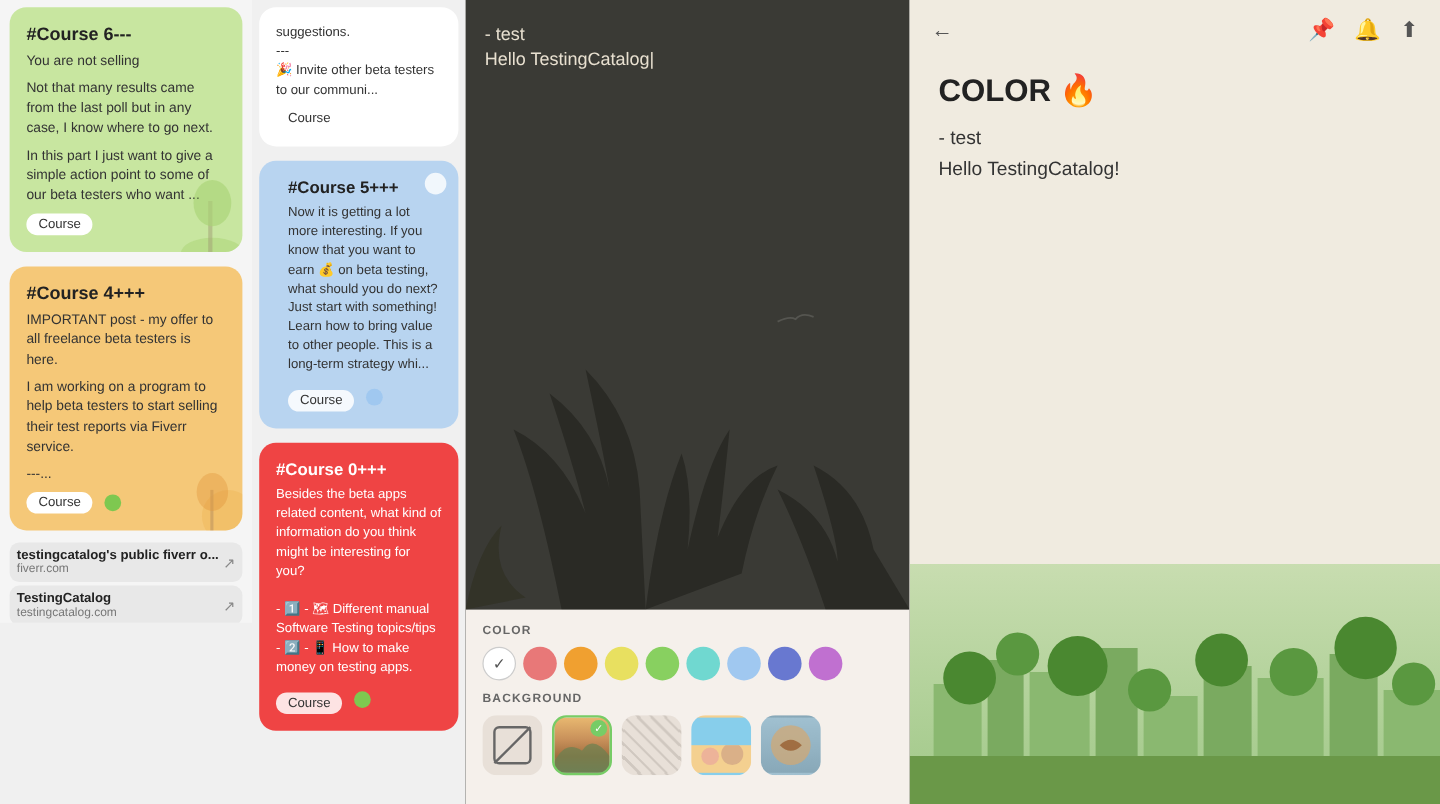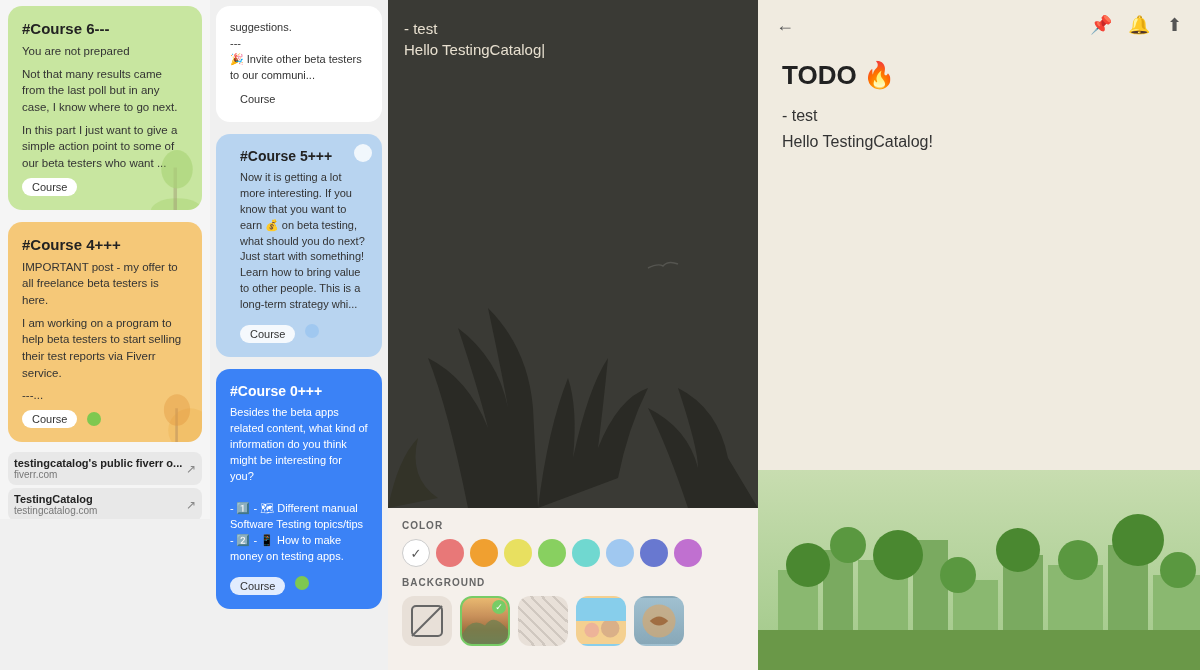--- a/index.html
+++ b/index.html
@@ -116,21 +116,21 @@
     .mid-card {
       border-radius: 14px;
       padding: 14px;
       margin: 6px 6px;
       position: relative;
       overflow: hidden;
       flex-shrink: 0;
     }
     .mid-card-white { background: #fff; }
     .mid-card-blue { background: #b8d4f0; padding-left: 24px; }
-    .mid-card-red { background: #3b82f6; }
+    .mid-card-red { background: #ef4444; }
 
     .mid-card-title {
       font-size: 14px;
       font-weight: 700;
       color: #222;
       margin-bottom: 6px;
     }
     .mid-card-text {
       font-size: 11px;
       color: #333;
@@ -312,21 +312,21 @@
       pointer-events: none;
     }
   </style>
 </head>
 <body>
 
 <div class="left-panel">
 
   <div class="card card-green">
     <div class="card-title">#Course 6---</div>
-    <div class="card-text">You are not prepared</div>
+    <div class="card-text">You are not selling</div>
     <div class="card-text">Not that many results came from the last poll but in any case, I know where to go next.</div>
     <div class="card-text">In this part I just want to give a simple action point to some of our beta testers who want ...</div>
     <div class="card-footer">
       <span class="card-badge">Course</span>
     </div>
     <svg class="card-img-decoration" viewBox="0 0 80 80">
       <ellipse cx="40" cy="70" rx="30" ry="15" fill="#8bc34a" opacity="0.5"></ellipse>
       <rect x="36" y="20" width="4" height="50" fill="#795548" opacity="0.5"></rect>
       <ellipse cx="40" cy="22" rx="18" ry="22" fill="#8bc34a" opacity="0.6"></ellipse>
     </svg>
@@ -463,21 +463,21 @@
   <div class="right-header">
     <span class="header-icon">←</span>
     <div class="right-header-icons">
       <span class="header-icon">📌</span>
       <span class="header-icon">🔔</span>
       <span class="header-icon">⬆</span>
     </div>
   </div>
 
   <div class="right-note-content">
-    <div class="right-note-title">TODO 🔥</div>
+    <div class="right-note-title">COLOR 🔥</div>
     <div class="right-note-line">- test</div>
     <div class="right-note-line"></div>
     <div class="right-note-line">Hello TestingCatalog!</div>
   </div>
 
   <svg class="right-city-art" viewBox="0 0 442 200">
 
     <defs>
       <linearGradient id="skyGrad" x1="0" y1="0" x2="0" y2="1">
         <stop offset="0%" stop-color="#c8ddb0"></stop>

